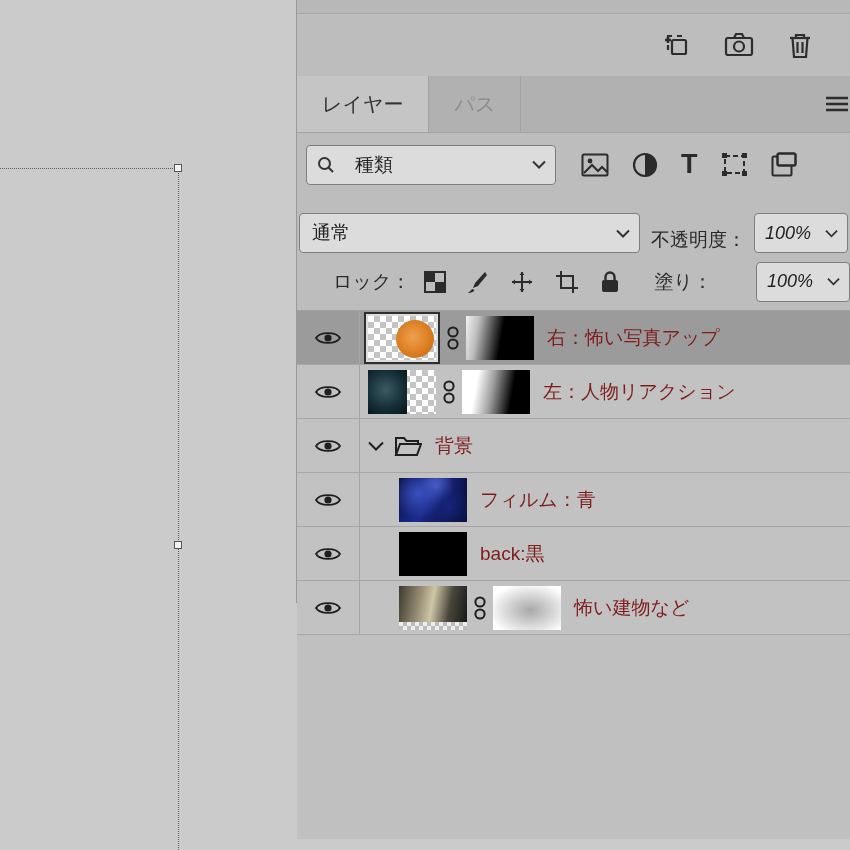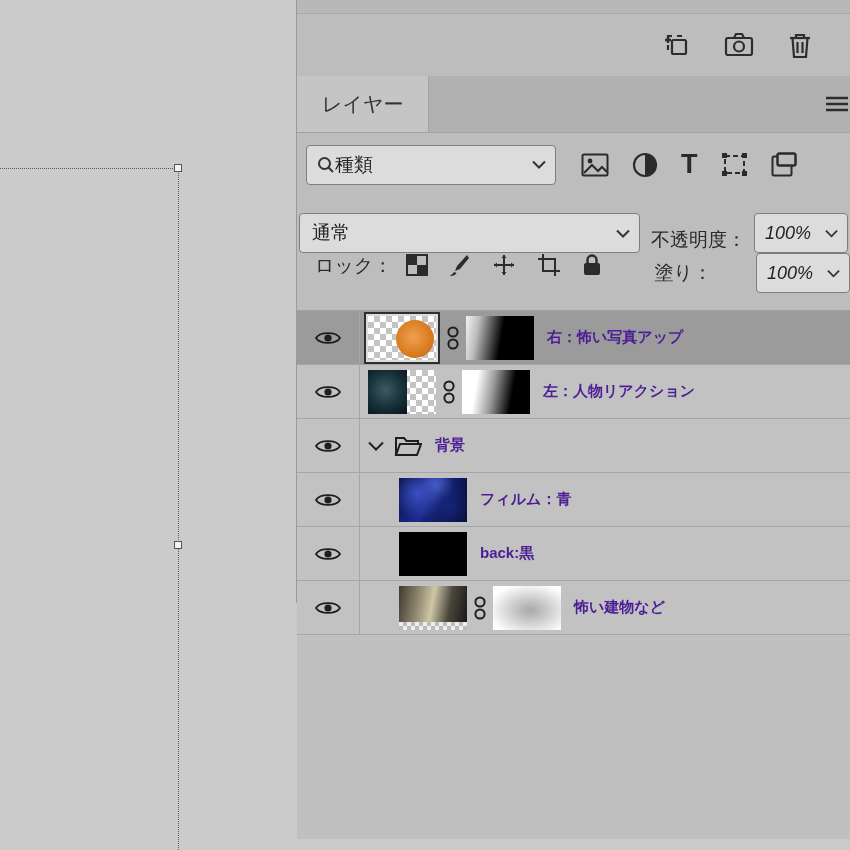--- a/index.html
+++ b/index.html
@@ -24,49 +24,49 @@
   
   .tabbar{height:56px;background:#b1b1b1;border-bottom:1px solid #a2a2a2;display:flex;align-items:stretch;position:relative;}
   .tab{display:flex;align-items:center;padding:0 25px;font-size:20px;color:#8c8c8c;border-right:1px solid #a2a2a2;cursor:default;}
   .tab.active{background:#c5c5c5;color:#333;}
   .panel-menu{position:absolute;right:0px;top:0;height:100%;display:flex;align-items:center;padding-right:2px;}
   
   .dd{background:#dcdcdc;border:1px solid #7e7e7e;border-radius:4px;height:40px;display:flex;align-items:center;box-sizing:border-box;color:#222;}
   .dd .chev{margin-left:auto;margin-right:9px;}
   
   .filter-row{height:63px;display:flex;align-items:center;padding-left:9px;}
-  .dd.filter{width:250px;padding-left:10px;font-size:19px;gap:0;}
+  .dd.filter{width:250px;padding-left:10px;font-size:19px;gap:20px;}
   .filter-icons{display:flex;align-items:center;gap:23px;margin-left:25px;}
   .type-glyph{font-size:27px;font-weight:bold;color:#2b2b2b;line-height:1;}
   
   .blend-row{height:57px;display:flex;align-items:flex-end;padding-left:2px;position:relative;}
   .dd.blend{width:341px;padding-left:12px;font-size:19px;}
   .opacity-label{font-size:19px;color:#2a2a2a;margin-left:11px;white-space:nowrap;}
   .dd.pct{width:94px;padding-left:10px;font-size:18px;margin-left:8px;font-style:italic;}
   
-  .lock-row{height:57px;display:flex;align-items:flex-start;padding-left:18px;}
+  .lock-row{height:57px;display:flex;align-items:center;padding-left:6px;margin-left:30px;}
   .lock-label{font-size:19px;color:#2a2a2a;}
   .lock-icons{display:flex;align-items:center;gap:21px;margin-left:14px;}
   .fill-wrap{margin-left:auto;display:flex;align-items:center;gap:36px;}
   .fill-label{font-size:19px;color:#2a2a2a;}
   
   .layer-list{border-top:1px solid #a2a2a2;}
   .layer-row{height:54px;display:flex;align-items:center;background:#c2c2c2;border-bottom:1px solid #a6a6a6;box-sizing:border-box;}
   .layer-row.selected{background:#9b9b9b;}
   .eye-cell{width:62px;align-self:stretch;display:flex;align-items:center;justify-content:center;border-right:1px solid #a6a6a6;flex:none;}
   .thumb{width:68px;height:44px;flex:none;position:relative;overflow:hidden;background:#fff;}
   .checker{background:
       linear-gradient(45deg,#c4c4c4 25%,transparent 25%,transparent 75%,#c4c4c4 75%),
       linear-gradient(45deg,#c4c4c4 25%,transparent 25%,transparent 75%,#c4c4c4 75%),#fff;
     background-size:12px 12px;background-position:0 0,6px 6px;}
   .thumb-frame{flex:none;border:2px solid #2e2e2e;padding:2px;background:#ddd;margin-left:4px;}
   .thumb.m0{margin-left:8px;}
   .indent{margin-left:39px;}
   .chain{flex:none;margin:0 6px;}
-  .layer-name{font-size:15px;color:#4c1d95;margin-left:13px;white-space:nowrap;font-weight:bold;}
+  .layer-name{font-size:19px;color:#7f1d1d;margin-left:13px;white-space:nowrap;}
   .orange-blob{position:absolute;right:2px;top:4px;width:38px;height:38px;border-radius:50%;
     background:radial-gradient(circle at 45% 45%,#f0a050 0%,#d97b1e 60%,#b9641a 100%);}
   .teal-img{position:absolute;left:0;top:0;width:58%;height:100%;
     background:radial-gradient(circle at 45% 45%,#3c5a60 0%,#16303a 55%,#081218 100%);}
   .mask-r1{background:linear-gradient(100deg,#f2f2f2 0%,#bdbdbd 18%,#000 52%);}
   .mask-r2{background:linear-gradient(100deg,#ffffff 22%,#9a9a9a 45%,#000 72%);}
   .thumb-blue{background:
       radial-gradient(circle at 28% 35%,#3a50c0 0%,transparent 45%),
       radial-gradient(circle at 72% 65%,#16247a 0%,transparent 55%),
       radial-gradient(circle at 55% 20%,#5a70d8 0%,transparent 35%),
@@ -116,20 +116,23 @@
         <path d="M4.5 6 L6 25 H18 L19.5 6"></path>
         <path d="M9.5 10 V21 M14.5 10 V21"></path>
       </svg>
     </span>
   </div>
 
   <div class="tabbar">
     <div class="tab active">
       <span>レイヤー</span>
     </div>
+    <div class="tab">
+      <span>パス</span>
+    </div>
     <div class="panel-menu">
       <svg width="22" height="16" viewBox="0 0 22 16" stroke="#2d2d2d" stroke-width="2.4">
         <path d="M0 2 H22 M0 8 H22 M0 14 H22"></path>
       </svg>
     </div>
   </div>
 
   <div class="filter-row">
     <div class="dd filter">
       <span>

